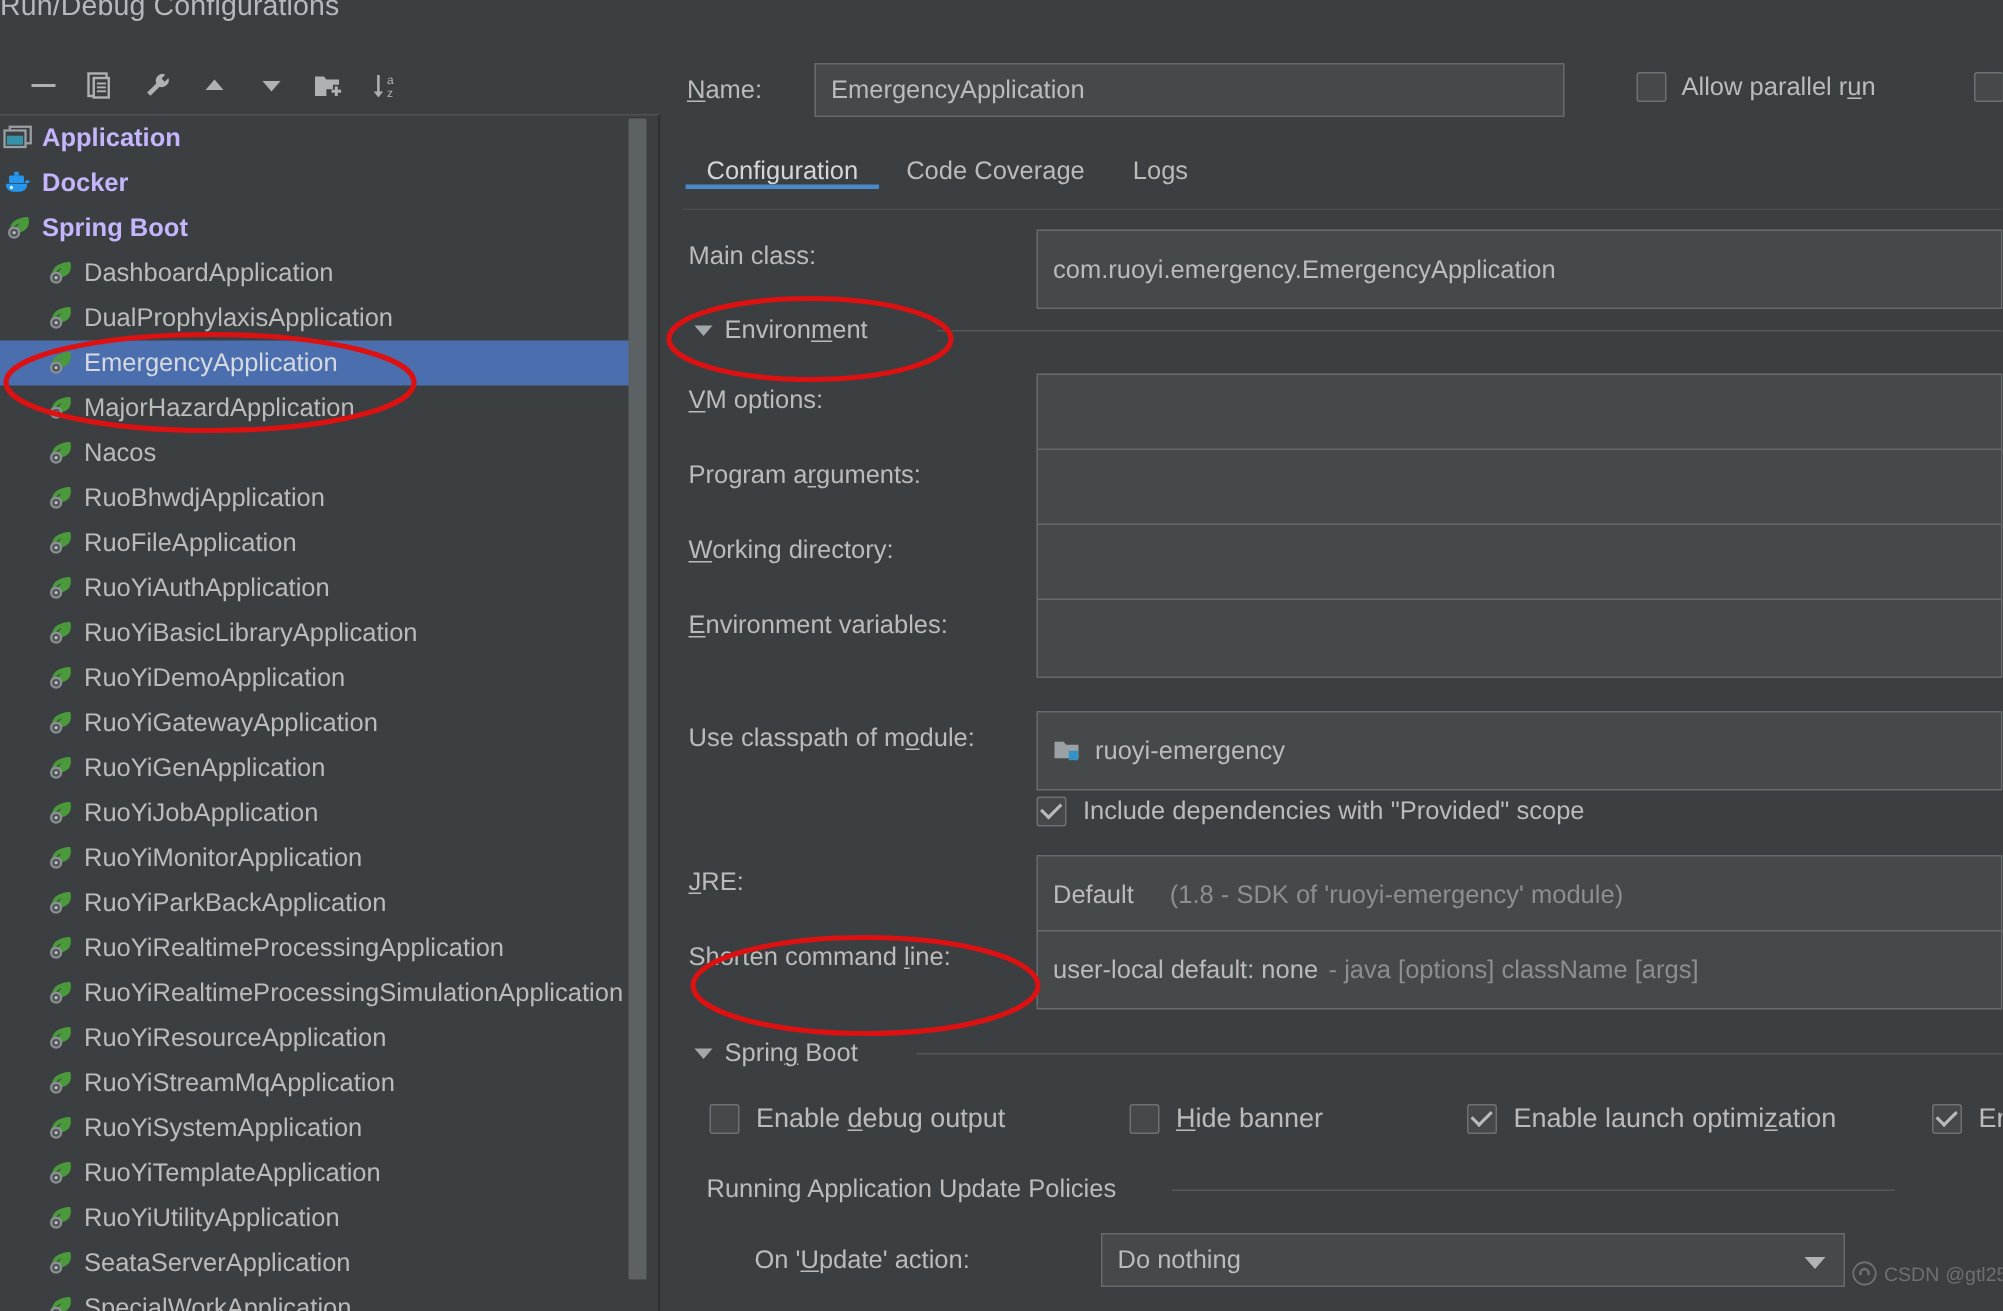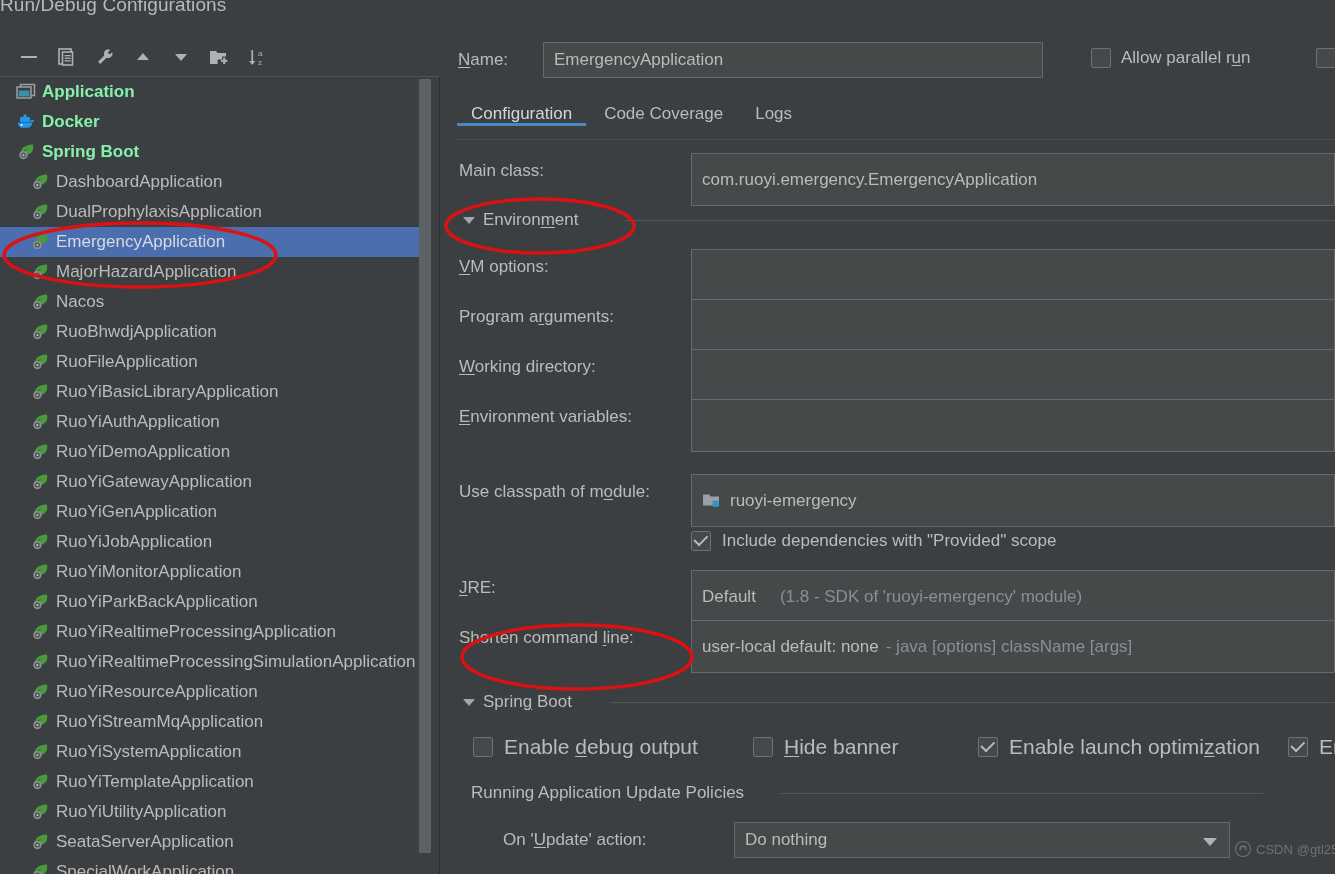--- a/index.html
+++ b/index.html
@@ -41,21 +41,21 @@
     border-right: 1px solid #2b2b2b;
     overflow: hidden;
   }
   .tree-list { position: absolute; left: 0; top: 0; width: 424px; }
   .tree-row {
     height: 30px; display: flex; align-items: center;
     padding-left: 10px; white-space: nowrap;
     font-size: 17px; color: #bbbbbb;
     cursor: default;
   }
-  .tree-row.lvl1 { padding-left: 16px; font-weight: bold; color: #86efac; }
+  .tree-row.lvl1 { padding-left: 2px; font-weight: bold; color: #c4b5fd; }
   .tree-row.lvl2 { padding-left: 30px; }
   .tree-row.selected { background: #4b6eaf; color: #d5dae0; }
   .tree-ico { width: 22px; height: 20px; margin-right: 4px; flex: 0 0 auto;
               display: flex; align-items: center; justify-content: flex-start; }
   .tree-ico svg { display: block; }
 
   .tree-scrollbar {
     position: absolute; right: 8px; top: 2px;
     width: 12px; height: 774px;
     background: #5c6164; border-radius: 1px;
@@ -171,21 +171,21 @@
     font-size: 17px;
   }
 
   
   .sb-cbs {
     position: relative; height: 48px;
   }
   .sb-cb {
     position: absolute; top: 10px;
     display: flex; align-items: center; gap: 11px;
-    font-size: 21px; white-space: nowrap;
+    font-size: 18px; white-space: nowrap;
   }
 
   .subsec-title {
     position: absolute; left: 30px; top: 10px;
     font-size: 17px; color: #bbbbbb; white-space: nowrap;
   }
 
   .combo {
     position: absolute; left: 273px; top: 5px;
     width: 496px; height: 36px;
@@ -381,32 +381,32 @@
         </div>
         <div class="tree-row lvl2">
           <span class="tree-ico">
             <svg width="20" height="18" viewBox="0 0 20 18">
               <path d="M16.8 1.6c-3.4 0-8.2 1.1-10.6 4.1-1.7 2.1-1.9 4.6-1.3 6.2 1-2.8 3.4-5 6.6-6.2-2.3 1.6-3.9 3.7-4.6 6.1 3.4.8 7.9-.4 9.6-3.7 1.1-2.2.9-4.7.3-6.5z" fill="#4a9a3c"></path>
               <circle cx="7.4" cy="12.1" r="4.1" fill="#8a9094"></circle>
               <circle cx="7.4" cy="12.1" r="2.5" fill="#4f5355"></circle>
               <circle cx="7.4" cy="12.1" r="1.1" fill="#b9bfc3"></circle>
             </svg>
           </span>
+          <span>RuoYiAuthApplication</span>
+        </div>
+        <div class="tree-row lvl2">
+          <span class="tree-ico">
+            <svg width="20" height="18" viewBox="0 0 20 18">
+              <path d="M16.8 1.6c-3.4 0-8.2 1.1-10.6 4.1-1.7 2.1-1.9 4.6-1.3 6.2 1-2.8 3.4-5 6.6-6.2-2.3 1.6-3.9 3.7-4.6 6.1 3.4.8 7.9-.4 9.6-3.7 1.1-2.2.9-4.7.3-6.5z" fill="#4a9a3c"></path>
+              <circle cx="7.4" cy="12.1" r="4.1" fill="#8a9094"></circle>
+              <circle cx="7.4" cy="12.1" r="2.5" fill="#4f5355"></circle>
+              <circle cx="7.4" cy="12.1" r="1.1" fill="#b9bfc3"></circle>
+            </svg>
+          </span>
           <span>RuoYiBasicLibraryApplication</span>
-        </div>
-        <div class="tree-row lvl2">
-          <span class="tree-ico">
-            <svg width="20" height="18" viewBox="0 0 20 18">
-              <path d="M16.8 1.6c-3.4 0-8.2 1.1-10.6 4.1-1.7 2.1-1.9 4.6-1.3 6.2 1-2.8 3.4-5 6.6-6.2-2.3 1.6-3.9 3.7-4.6 6.1 3.4.8 7.9-.4 9.6-3.7 1.1-2.2.9-4.7.3-6.5z" fill="#4a9a3c"></path>
-              <circle cx="7.4" cy="12.1" r="4.1" fill="#8a9094"></circle>
-              <circle cx="7.4" cy="12.1" r="2.5" fill="#4f5355"></circle>
-              <circle cx="7.4" cy="12.1" r="1.1" fill="#b9bfc3"></circle>
-            </svg>
-          </span>
-          <span>RuoYiAuthApplication</span>
         </div>
         <div class="tree-row lvl2">
           <span class="tree-ico">
             <svg width="20" height="18" viewBox="0 0 20 18">
               <path d="M16.8 1.6c-3.4 0-8.2 1.1-10.6 4.1-1.7 2.1-1.9 4.6-1.3 6.2 1-2.8 3.4-5 6.6-6.2-2.3 1.6-3.9 3.7-4.6 6.1 3.4.8 7.9-.4 9.6-3.7 1.1-2.2.9-4.7.3-6.5z" fill="#4a9a3c"></path>
               <circle cx="7.4" cy="12.1" r="4.1" fill="#8a9094"></circle>
               <circle cx="7.4" cy="12.1" r="2.5" fill="#4f5355"></circle>
               <circle cx="7.4" cy="12.1" r="1.1" fill="#b9bfc3"></circle>
             </svg>
           </span>

